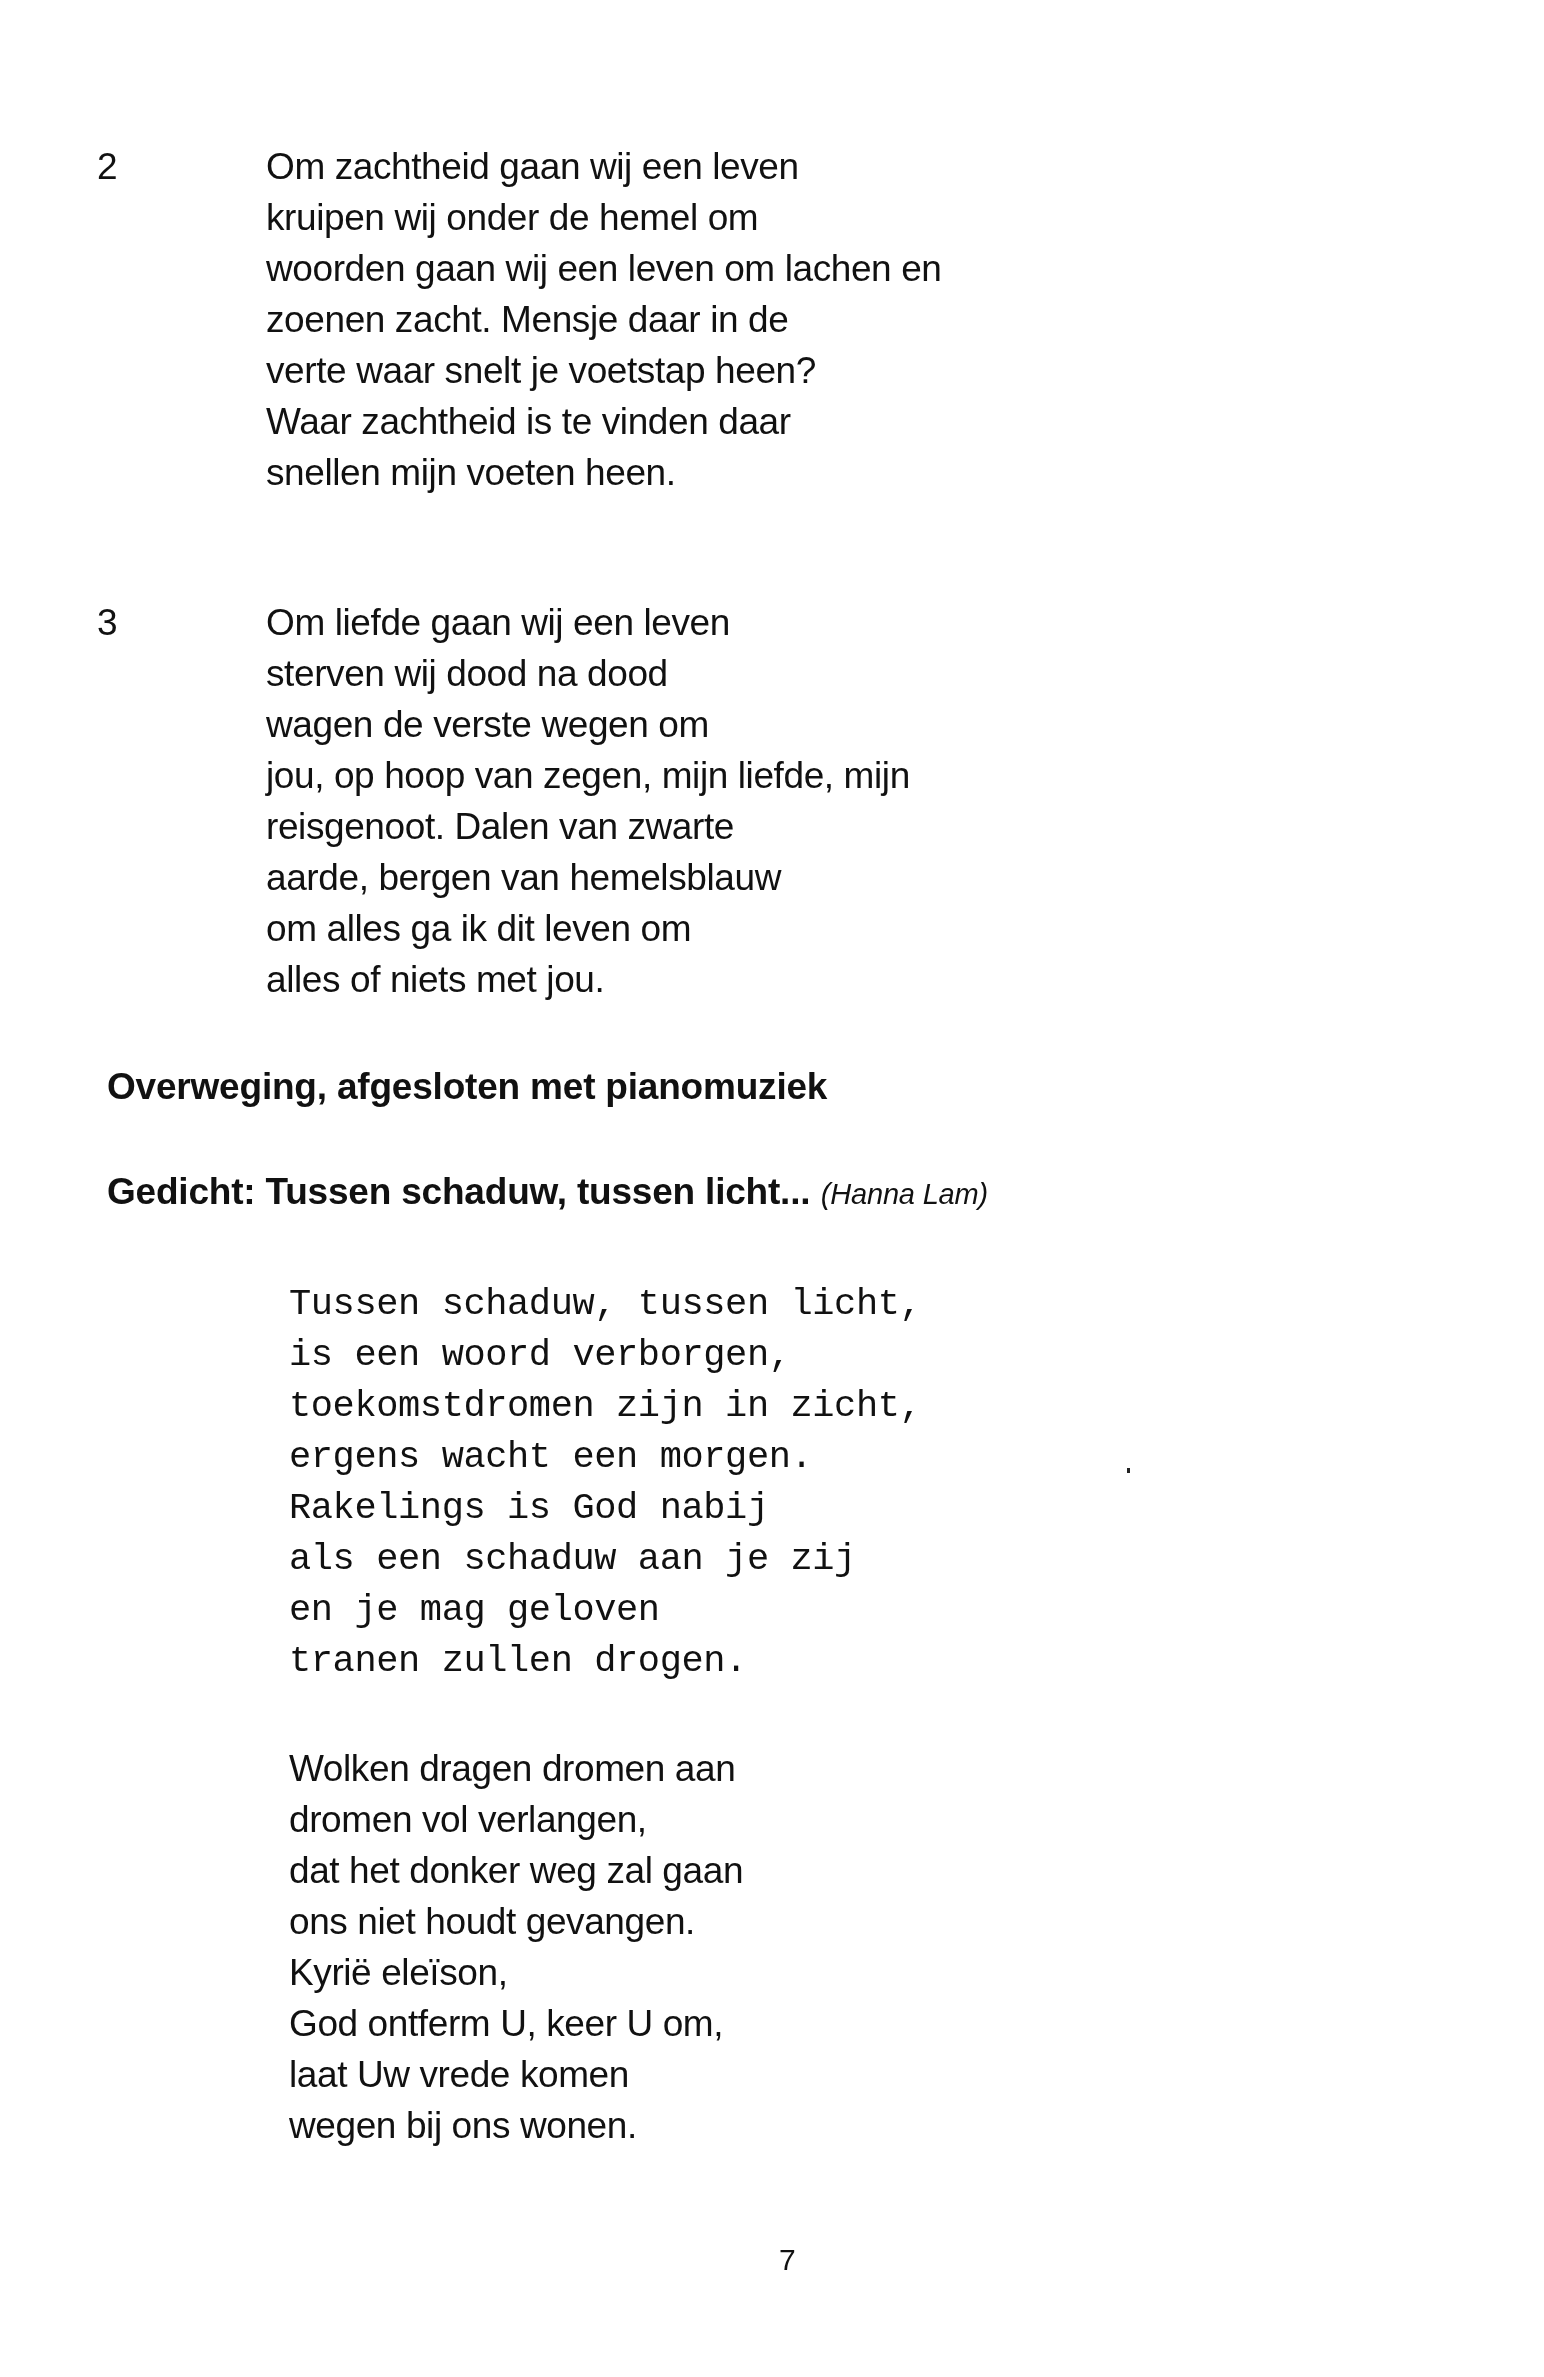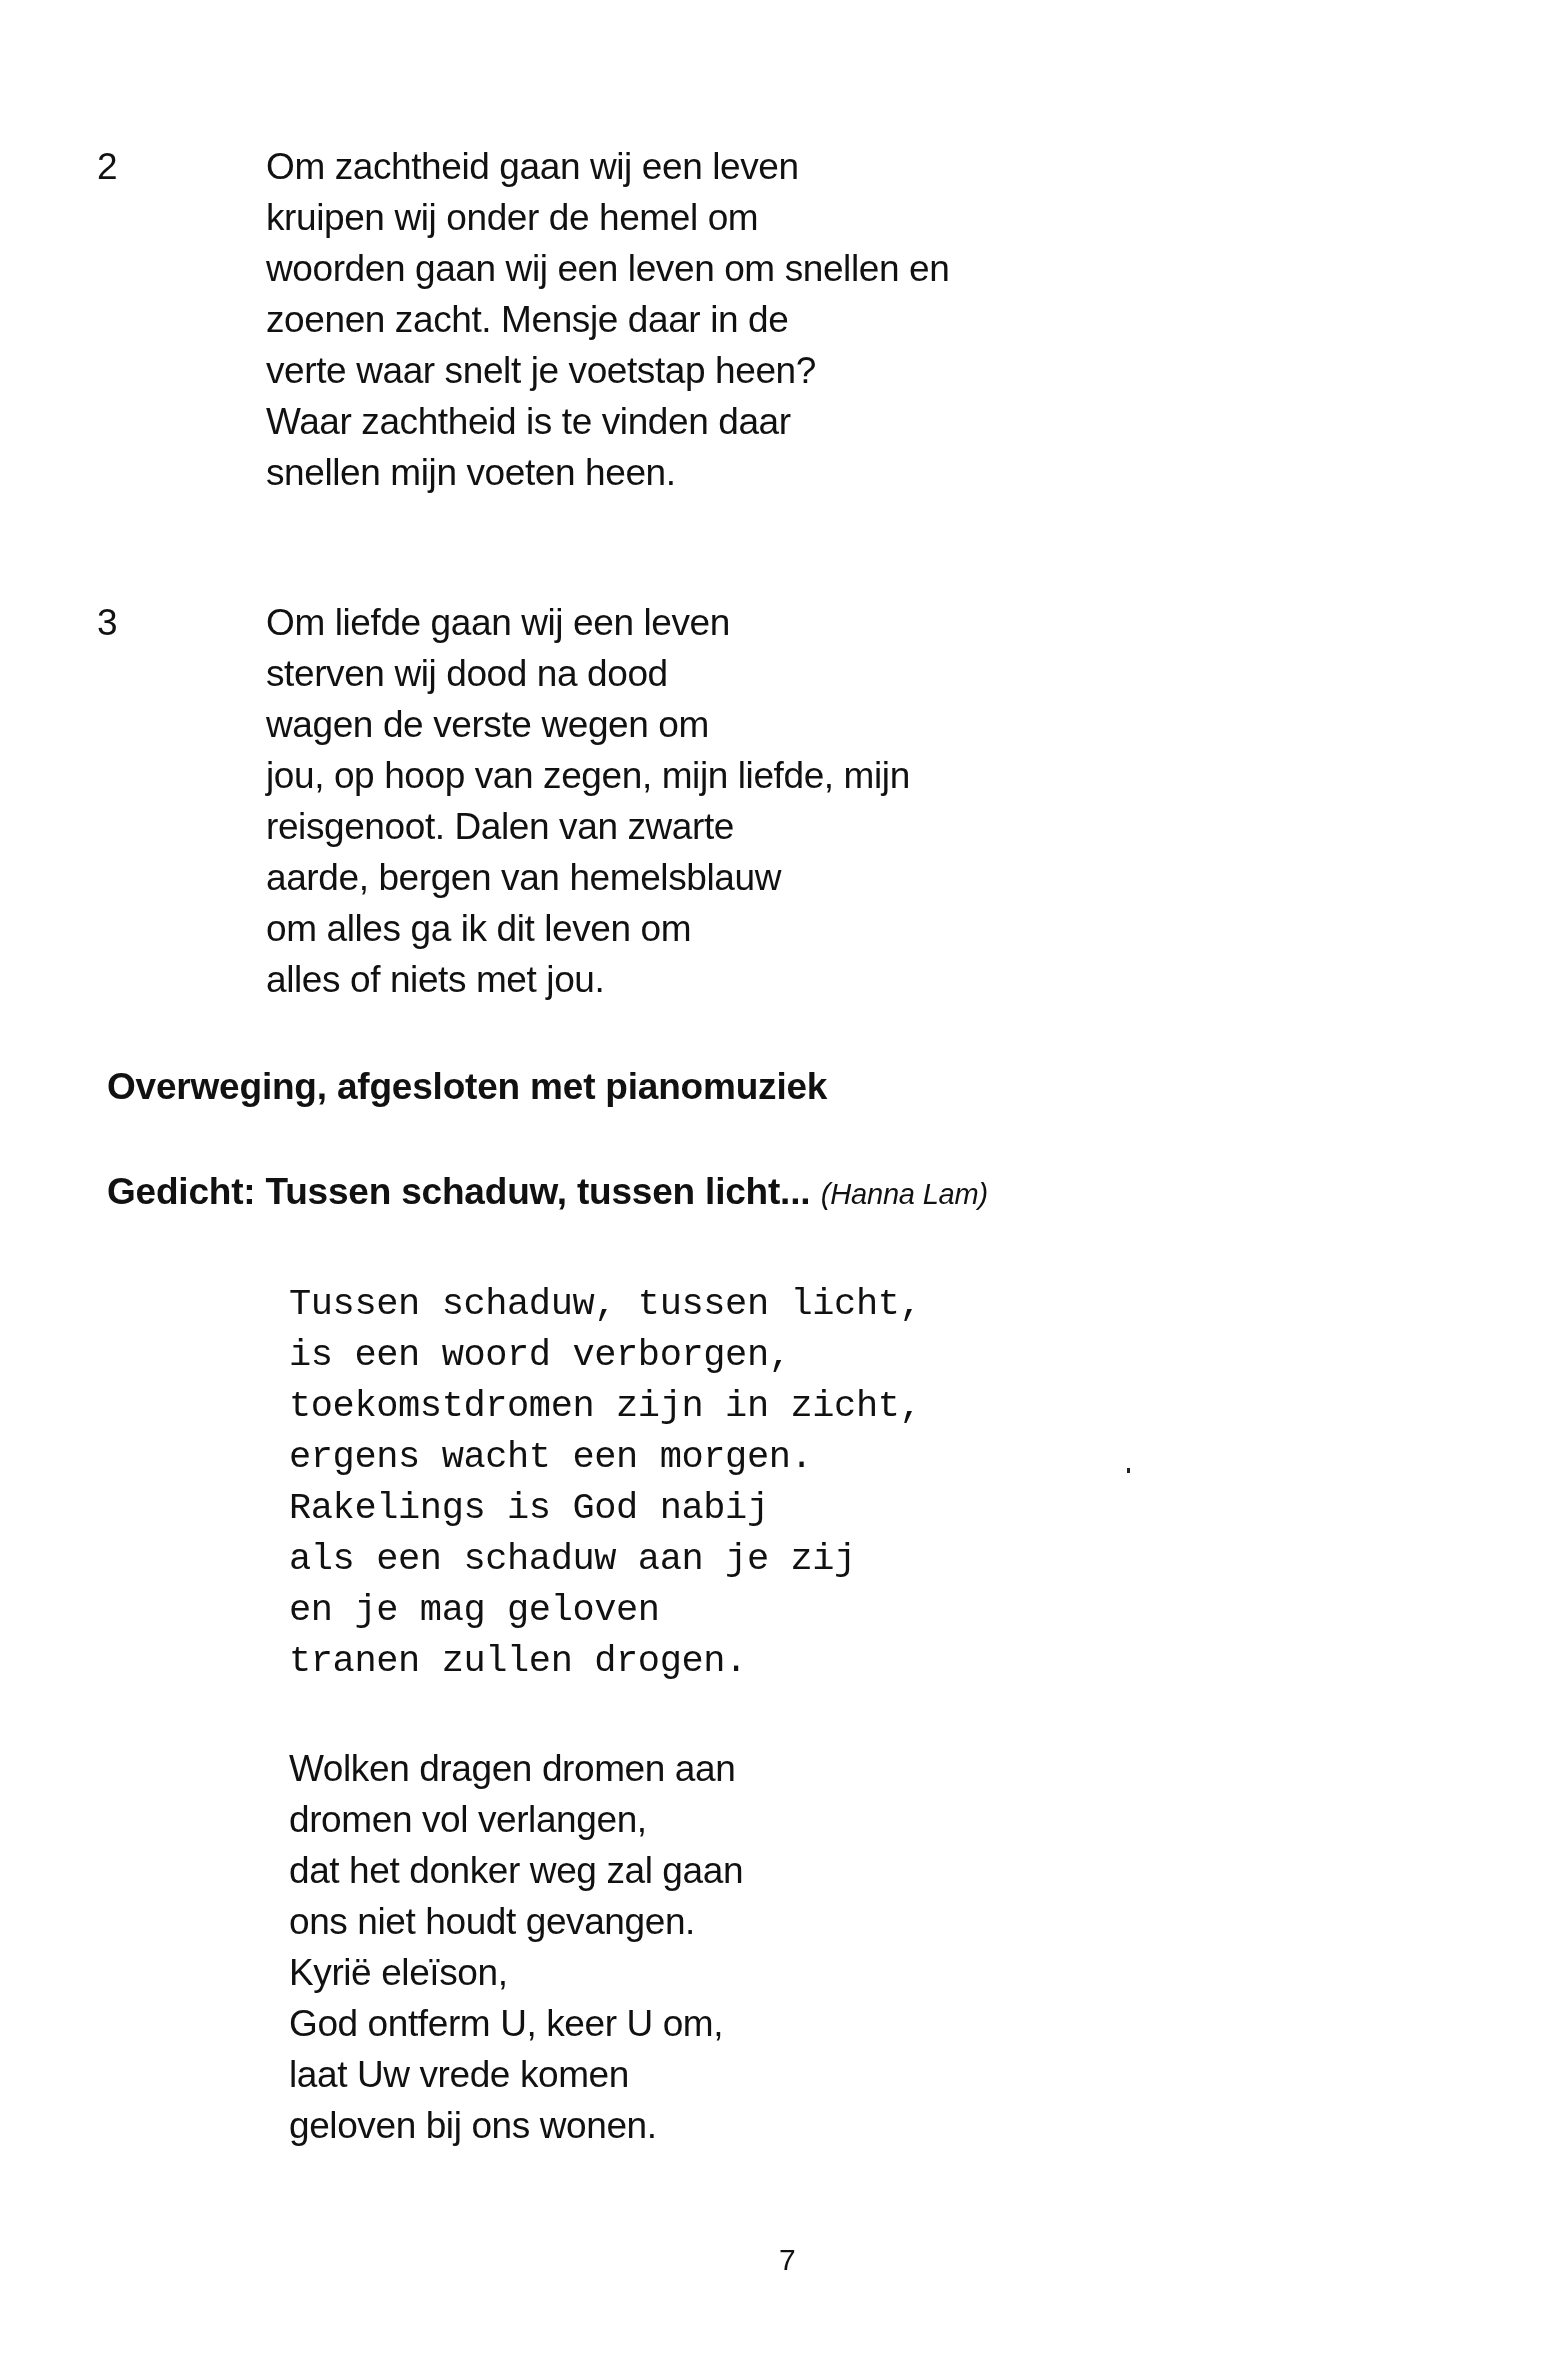--- a/index.html
+++ b/index.html
@@ -86,21 +86,21 @@
 </head>
 <body>
 
 <div class="page">
 
   <div class="verse" style="top:141px;">
     <span class="verse-number">2</span>
     <div class="verse-lines">
       <span class="line">Om zachtheid gaan wij een leven</span>
       <span class="line">kruipen wij onder de hemel om</span>
-      <span class="line">woorden gaan wij een leven om snellen en</span>
+      <span class="line">woorden gaan wij een leven om lachen en</span>
       <span class="line">zoenen zacht. Mensje daar in de</span>
       <span class="line">verte waar snelt je voetstap heen?</span>
       <span class="line">Waar zachtheid is te vinden daar</span>
       <span class="line">snellen mijn voeten heen.</span>
     </div>
   </div>
 
   <div class="verse" style="top:597px;">
     <span class="verse-number">3</span>
     <div class="verse-lines">
@@ -137,19 +137,19 @@
   <div class="stray-mark"></div>
 
   <div class="poem-stanza" style="top:1743px;">
     <span class="line">Wolken dragen dromen aan</span>
     <span class="line">dromen vol verlangen,</span>
     <span class="line">dat het donker weg zal gaan</span>
     <span class="line">ons niet houdt gevangen.</span>
     <span class="line">Kyrië eleïson,</span>
     <span class="line">God ontferm U, keer U om,</span>
     <span class="line">laat Uw vrede komen</span>
-    <span class="line">geloven bij ons wonen.</span>
+    <span class="line">wegen bij ons wonen.</span>
   </div>
 
   <div class="page-number">7</div>
 
 </div>
 
 
 </body></html>

